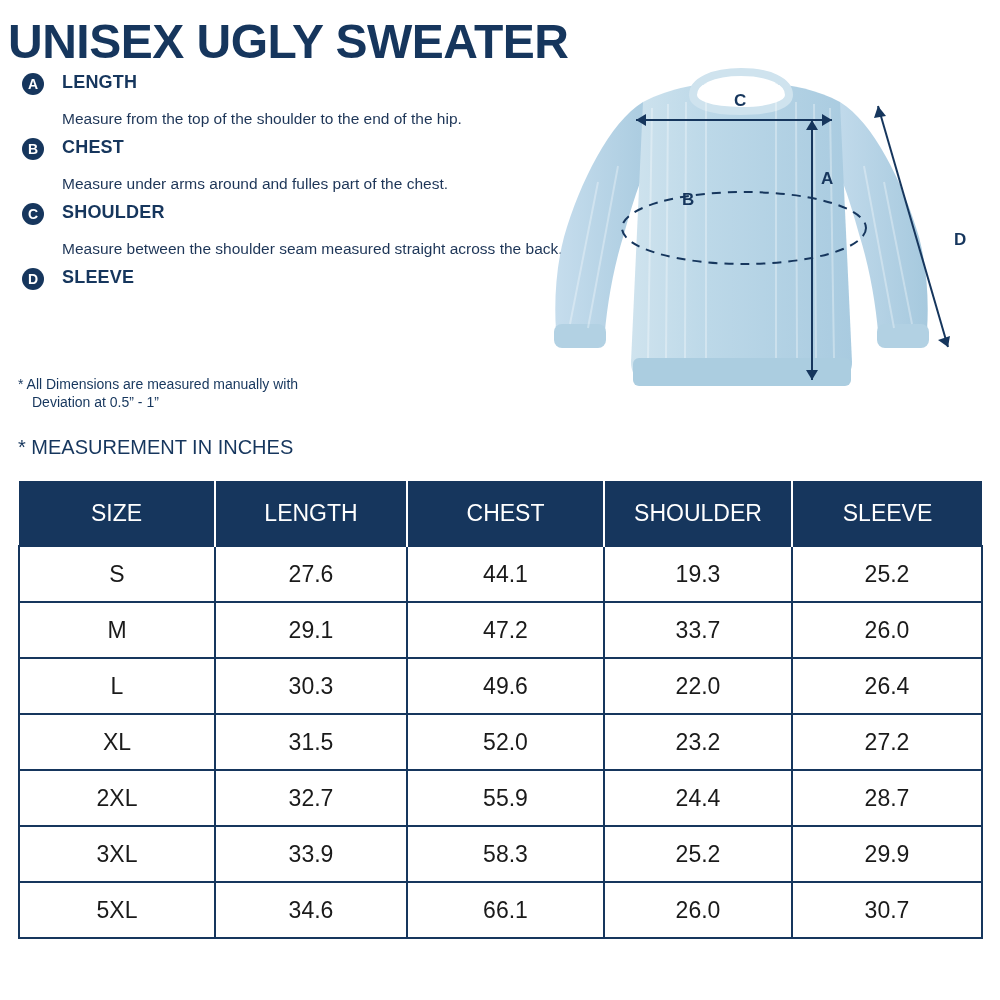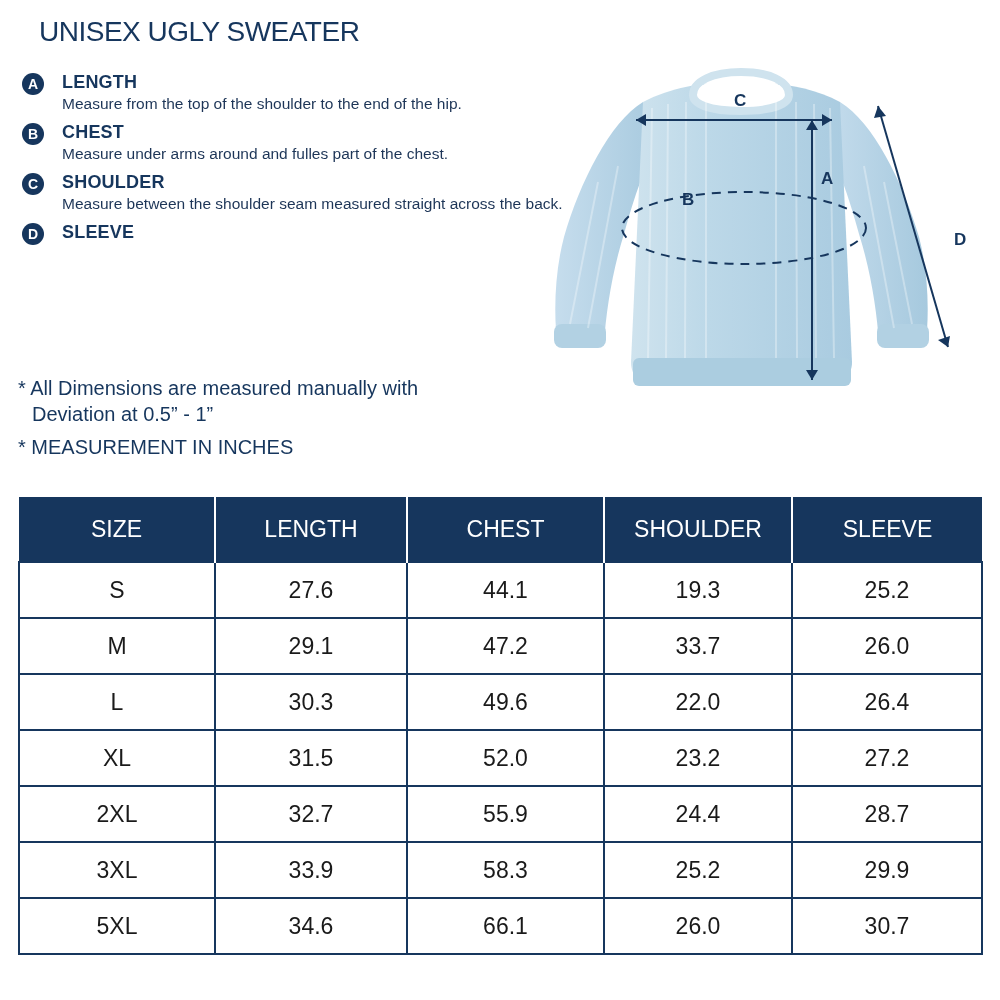--- a/index.html
+++ b/index.html
@@ -17,24 +17,24 @@
   }
   .page {
     position: relative;
     width: 1000px;
     height: 1000px;
   }
 
   
   .title {
     position: absolute;
-    left: 39px;
+    left: 8px;
     top: 18px;
-    font-size: 28px;
-    font-weight: normal;
+    font-size: 48px;
+    font-weight: bold;
     letter-spacing: -0.5px;
     color: #16365d;
     line-height: 1;
   }
 
   
   .legend {
     position: absolute;
     left: 22px;
     top: 72px;
@@ -64,29 +64,29 @@
     font-weight: bold;
     color: #16365d;
     letter-spacing: 0.2px;
     line-height: 1.15;
   }
   .legend-desc {
     font-size: 15.5px;
     font-weight: normal;
     color: #1d3557;
     line-height: 1.25;
-    margin-top: 1px;
+    margin-top: 16px;
   }
 
   .note {
     position: absolute;
     left: 18px;
     top: 375px;
     width: 520px;
-    font-size: 20px;
+    font-size: 14px;
     color: #16365d;
     line-height: 1.3;
   }
   .note .note-indent {
     display: block;
     padding-left: 14px;
   }
 
   .measure-head {
     position: absolute;
@@ -106,21 +106,20 @@
     height: 372px;
   }
   .illus svg { display:block; }
 
   
   .table-wrap {
     position: absolute;
     left: 18px;
     top: 481px;
     width: 963px;
-    margin-top: 16px;
   }
   table {
     border-collapse: collapse;
     width: 100%;
     table-layout: fixed;
   }
   thead th {
     background: #16365d;
     color: #ffffff;
     font-size: 23px;

